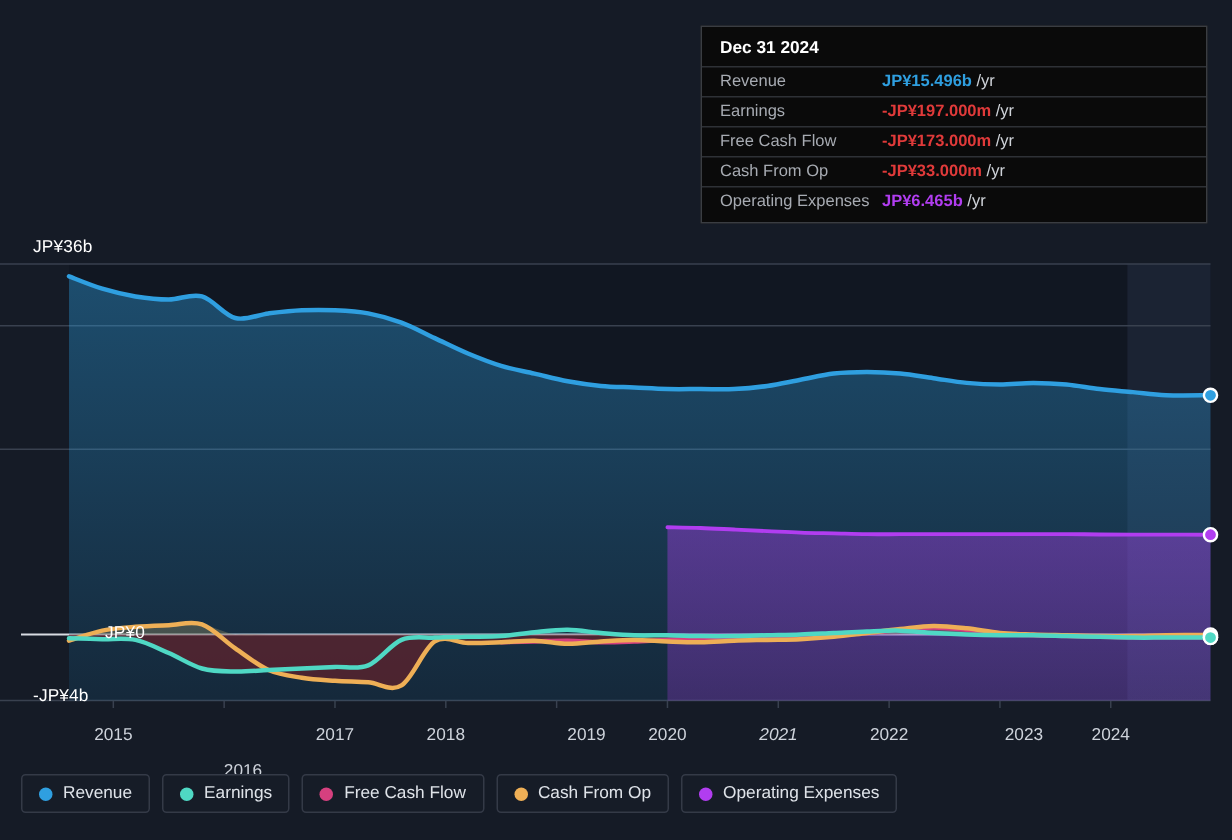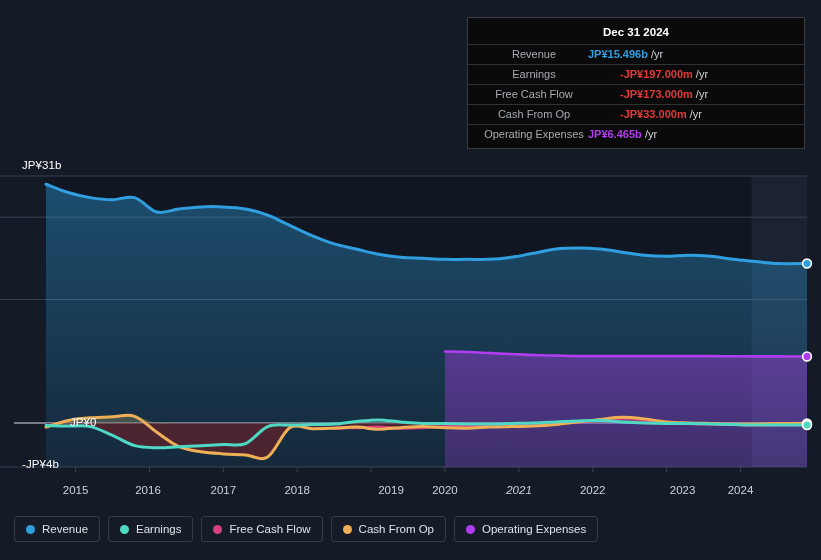--- a/index.html
+++ b/index.html
@@ -41,41 +41,40 @@
   
   #tooltip{
     position:absolute;
     left:467px;top:17px;
     width:338px;
     background:#0a0a0a;
     border:1px solid #3a3d42;
     padding:6px 0 4px 0;
     box-sizing:border-box;
     z-index:30;
-    text-align:center;
   }
   #tooltip-date{
     font-size:11.5px;font-weight:bold;color:#ffffff;
     padding:2px 12px 6px 12px;
   }
   .tt-row{
     display:flex;
     align-items:baseline;
     border-top:1px solid #2e3136;
     padding:3px 12px;
     font-size:11px;
     line-height:13px;
   }
   .tt-row.noline{border-top:none;padding-top:0;}
   .tt-label{width:108px;color:#a7abb2;flex:0 0 auto;}
   .tt-value{white-space:nowrap;}
   .tt-value .v{font-weight:bold;}
   .tt-value .u{color:#cfd3d9;font-weight:normal;}
   .v-blue{color:#2f9fe0;margin-top:16px;}
-  .v-red{color:#e03a3a;margin-left:32px;}
+  .v-red{color:#e03a3a;}
   .v-purple{color:#b13df0;}
 
   
   #legend{
     position:absolute;left:14px;top:516px;
     display:flex;gap:8px;align-items:center;
   }
   .leg-item{
     display:flex;align-items:center;gap:7px;
     border:1px solid #343a47;
@@ -132,27 +131,27 @@
       <path d="M46.00,425.57C49.69,425.66 60.78,425.92 68.17,426.09C75.55,426.26 82.94,425.06 90.33,426.60C97.72,428.15 105.11,432.18 112.50,435.35C119.88,438.52 127.27,443.58 134.66,445.64C142.05,447.70 149.44,447.53 156.83,447.70C164.21,447.87 171.60,447.01 178.99,446.67C186.38,446.33 193.77,445.98 201.16,445.64C208.54,445.30 215.93,444.96 223.32,444.61C230.71,444.27 238.10,446.59 245.49,443.58C252.87,440.58 260.26,429.69 267.65,426.60C275.04,423.51 282.43,425.40 289.82,425.06C297.20,424.72 304.59,424.72 311.98,424.54C319.37,424.37 326.76,424.54 334.15,424.03C341.53,423.51 348.92,422.14 356.31,421.46C363.70,420.77 371.09,419.83 378.48,419.91C385.86,420.00 393.25,421.37 400.64,421.97C408.03,422.57 415.42,423.26 422.81,423.51C430.19,423.77 437.58,423.43 444.97,423.51C452.36,423.60 459.75,423.94 467.14,424.03C474.52,424.11 481.91,424.11 489.30,424.03C496.69,423.94 504.08,423.69 511.47,423.51C518.85,423.34 526.24,423.26 533.63,423.00C541.02,422.74 548.41,422.31 555.80,421.97C563.18,421.63 570.57,421.20 577.96,420.94C585.35,420.68 592.74,420.26 600.13,420.43C607.51,420.60 614.90,421.54 622.29,421.97C629.68,422.40 637.07,422.74 644.46,423.00C651.84,423.26 659.23,423.43 666.62,423.51C674.01,423.60 681.40,423.43 688.79,423.51C696.17,423.60 703.56,423.86 710.95,424.03C718.34,424.20 725.73,424.37 733.12,424.54C740.50,424.72 747.89,424.97 755.28,425.06C762.67,425.14 768.83,425.06 777.45,425.06C786.07,425.05 802.07,425.03 807.00,425.03" fill="none" stroke="#4fd8c4" stroke-width="3" stroke-linecap="round" stroke-linejoin="round"></path>
       <path d="M444.97,351.47C448.67,351.56 459.75,351.73 467.14,351.99C474.52,352.24 481.91,352.67 489.30,353.02C496.69,353.36 504.08,353.70 511.47,354.05C518.85,354.39 526.24,354.82 533.63,355.07C541.02,355.33 548.41,355.42 555.80,355.59C563.18,355.76 570.57,356.02 577.96,356.10C585.35,356.19 592.74,356.10 600.13,356.10C607.51,356.10 614.90,356.10 622.29,356.10C629.68,356.10 637.07,356.10 644.46,356.10C651.84,356.10 659.23,356.10 666.62,356.10C674.01,356.10 681.40,356.10 688.79,356.10C696.17,356.10 703.56,356.07 710.95,356.10C718.34,356.14 725.73,356.26 733.12,356.31C740.50,356.36 747.89,356.40 755.28,356.41C762.67,356.43 768.83,356.40 777.45,356.41C786.07,356.42 802.07,356.46 807.00,356.46" fill="none" stroke="#b13df0" stroke-width="2.6" stroke-linecap="round" stroke-linejoin="round"></path>
       <path d="M46.00,184.23C49.69,185.61 60.78,190.24 68.17,192.47C75.55,194.70 82.94,196.41 90.33,197.61C97.72,198.81 105.11,199.67 112.50,199.67C119.88,199.67 127.27,195.55 134.66,197.61C142.05,199.67 149.44,210.13 156.83,212.02C164.21,213.91 171.60,209.79 178.99,208.93C186.38,208.08 193.77,207.22 201.16,206.88C208.54,206.53 215.93,206.53 223.32,206.88C230.71,207.22 238.10,207.56 245.49,208.93C252.87,210.31 260.26,212.36 267.65,215.11C275.04,217.85 282.43,221.97 289.82,225.40C297.20,228.83 304.59,232.60 311.98,235.69C319.37,238.78 326.76,241.70 334.15,243.93C341.53,246.15 348.92,247.36 356.31,249.07C363.70,250.79 371.09,252.84 378.48,254.22C385.86,255.59 393.25,256.62 400.64,257.30C408.03,257.99 415.42,257.99 422.81,258.33C430.19,258.68 437.58,259.19 444.97,259.36C452.36,259.53 459.75,259.36 467.14,259.36C474.52,259.36 481.91,259.71 489.30,259.36C496.69,259.02 504.08,258.33 511.47,257.30C518.85,256.27 526.24,254.56 533.63,253.19C541.02,251.82 548.41,249.93 555.80,249.07C563.18,248.21 570.57,248.04 577.96,248.04C585.35,248.04 592.74,248.38 600.13,249.07C607.51,249.76 614.90,251.13 622.29,252.16C629.68,253.19 637.07,254.56 644.46,255.25C651.84,255.93 659.23,256.27 666.62,256.27C674.01,256.27 681.40,255.25 688.79,255.25C696.17,255.25 703.56,255.59 710.95,256.27C718.34,256.96 725.73,258.50 733.12,259.36C740.50,260.22 747.89,260.73 755.28,261.42C762.67,262.11 768.83,263.13 777.45,263.48C786.07,263.83 802.07,263.51 807.00,263.52" fill="none" stroke="#2f9fe0" stroke-width="3" stroke-linecap="round" stroke-linejoin="round"></path>
       <circle cx="807" cy="263.5203333333333" r="4.4" fill="#2f9fe0" stroke="#ffffff" stroke-width="1.6"></circle>
       <circle cx="807" cy="356.464375" r="4.4" fill="#b13df0" stroke="#ffffff" stroke-width="1.6"></circle>
       <circle cx="807" cy="423.339625" r="4.4" fill="#eeaf56" stroke="#ffffff" stroke-width="1.6"></circle>
       <circle cx="807" cy="424.78045833333334" r="4.4" fill="#d6407f" stroke="#ffffff" stroke-width="1.6"></circle>
       <circle cx="807" cy="425.02745833333336" r="4.4" fill="#4fd8c4" stroke="#ffffff" stroke-width="1.6"></circle>
     </svg>
 
-  <div class="ylabel" id="ylab-top">JP¥31b</div>
+  <div class="ylabel" id="ylab-top">JP¥36b</div>
   <div class="ylabel" id="ylab-zero">JP¥0</div>
   <div class="ylabel" id="ylab-bot">-JP¥4b</div>
 
   <div id="xaxis">
       <div class="xlabel" style="left: 75.5534px;">2015</div>
-      <div class="xlabel" style="left: 148px;">2016</div>
+      <div class="xlabel" style="left: 162px; margin-top: 24px;">2016</div>
       <div class="xlabel" style="left: 223.32px;">2017</div>
       <div class="xlabel" style="left: 297.204px;">2018</div>
       <div class="xlabel" style="left: 391px;">2019</div>
       <div class="xlabel" style="left: 444.971px;">2020</div>
       <div class="xlabel" style="left: 519px; font-style: italic;">2021</div>
       <div class="xlabel" style="left: 592.738px;">2022</div>
       <div class="xlabel" style="left: 666.621px; margin-left: 16px;">2023</div>
       <div class="xlabel" style="left: 740.505px;">2024</div>
     </div>
 

